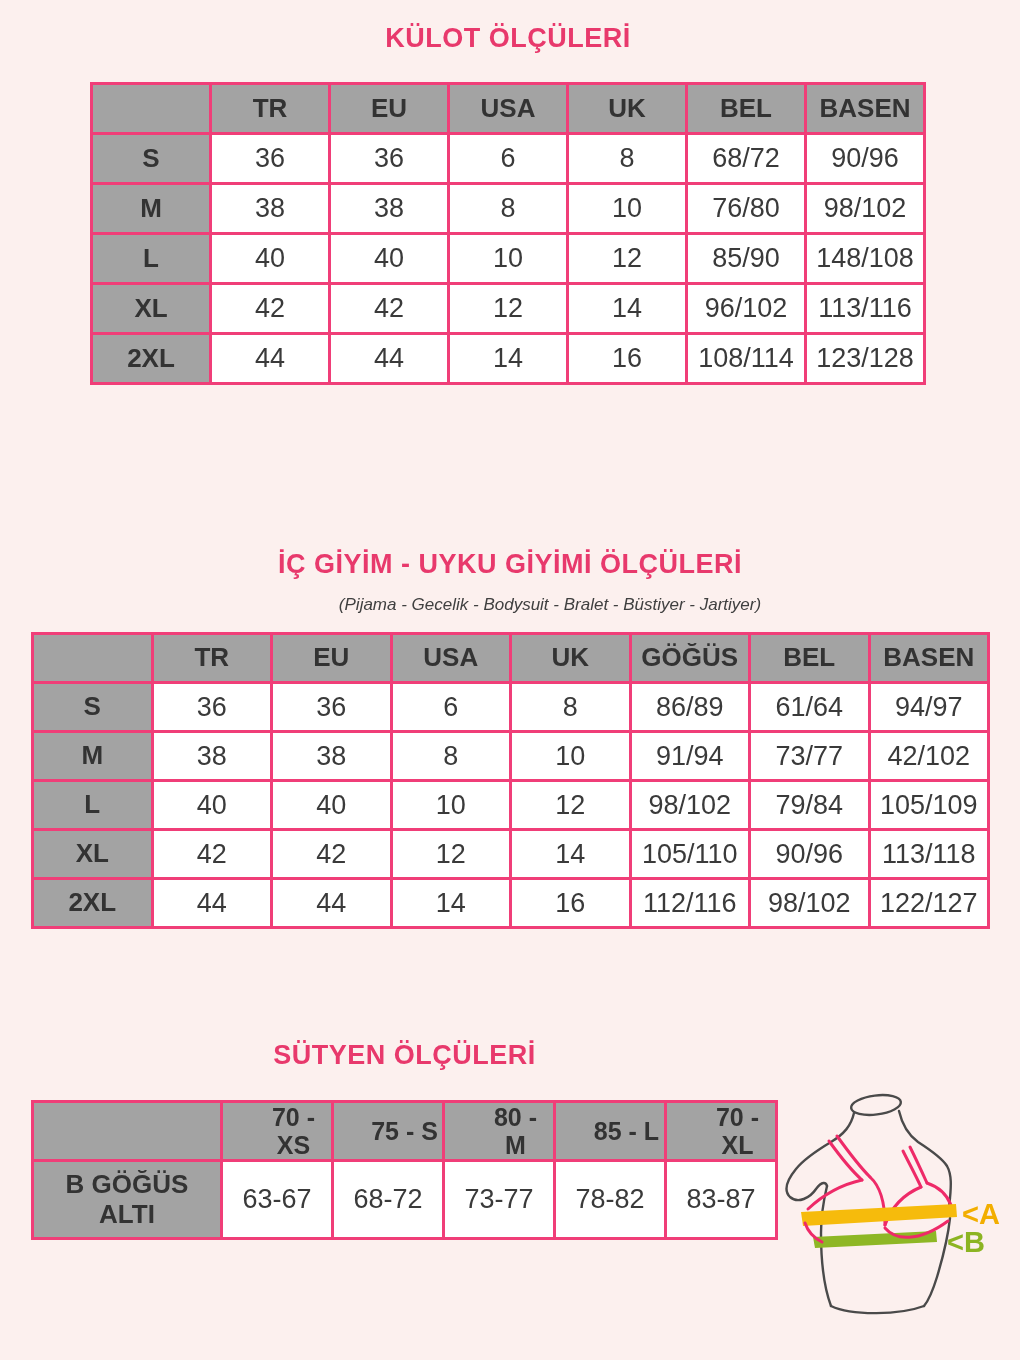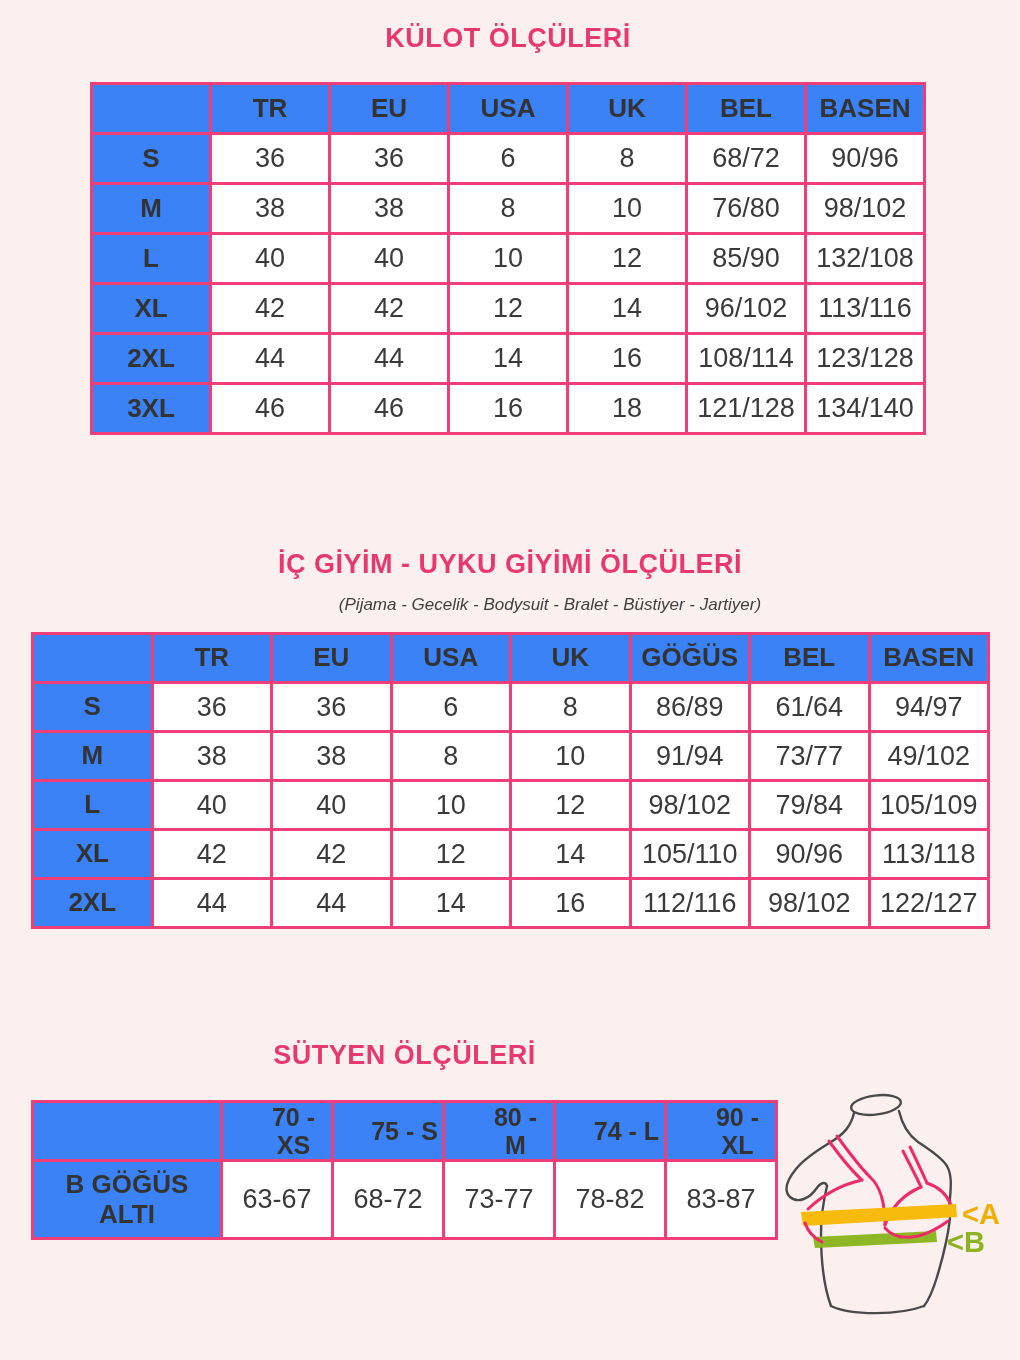--- a/index.html
+++ b/index.html
@@ -23,21 +23,21 @@
 
   table.size-table{
     position:absolute;border-collapse:collapse;table-layout:fixed;
     border-spacing:0;
   }
   .size-table th,.size-table td{
     border:3px solid #f03e78;text-align:center;vertical-align:middle;
     padding:0 3px;overflow:hidden;
   }
   .size-table th{
-    background:#3b82f6;font-weight:700;font-size:26px;color:#333;
+    background:#a3a3a3;font-weight:700;font-size:26px;color:#333;
     line-height:1.12;
   }
   .size-table td{
     background:#ffffff;font-weight:400;font-size:27px;color:#3a3a3a;
   }
 
   #table-0{left:90px;top:82px;width:836px;}
   #table-0 tr{height:50px;}
 
   #table-1{left:31px;top:632px;width:959px;}
@@ -87,48 +87,39 @@
         <td>76/80</td>
         <td>98/102</td>
       </tr>
       <tr>
         <th>L</th>
         <td>40</td>
         <td>40</td>
         <td>10</td>
         <td>12</td>
         <td>85/90</td>
-        <td>132/108</td>
+        <td>148/108</td>
       </tr>
       <tr>
         <th>XL</th>
         <td>42</td>
         <td>42</td>
         <td>12</td>
         <td>14</td>
         <td>96/102</td>
         <td>113/116</td>
       </tr>
       <tr>
         <th>2XL</th>
         <td>44</td>
         <td>44</td>
         <td>14</td>
         <td>16</td>
         <td>108/114</td>
         <td>123/128</td>
-      </tr>
-      <tr>
-        <th>3XL</th>
-        <td>46</td>
-        <td>46</td>
-        <td>16</td>
-        <td>18</td>
-        <td>121/128</td>
-        <td>134/140</td>
       </tr>
     </tbody>
   </table>
 
 <div class="page-title" id="title-ic">İÇ GİYİM - UYKU GİYİMİ ÖLÇÜLERİ</div>
 <div id="subtitle-ic">(Pijama - Gecelik - Bodysuit - Bralet - Büstiyer - Jartiyer)</div>
 <table class="size-table" id="table-1">
     <thead>
       <tr>
         <th></th>
@@ -153,21 +144,21 @@
         <td>94/97</td>
       </tr>
       <tr>
         <th>M</th>
         <td>38</td>
         <td>38</td>
         <td>8</td>
         <td>10</td>
         <td>91/94</td>
         <td>73/77</td>
-        <td>49/102</td>
+        <td>42/102</td>
       </tr>
       <tr>
         <th>L</th>
         <td>40</td>
         <td>40</td>
         <td>10</td>
         <td>12</td>
         <td>98/102</td>
         <td>79/84</td>
         <td>105/109</td>
@@ -196,22 +187,22 @@
   </table>
 
 <div class="page-title" id="title-sutyen">SÜTYEN ÖLÇÜLERİ</div>
 <table class="size-table" id="table-2">
     <thead>
       <tr>
         <th></th>
         <th>70 - XS</th>
         <th>75 - S</th>
         <th>80 - M</th>
-        <th>74 - L</th>
-        <th>90 - XL</th>
+        <th>85 - L</th>
+        <th>70 - XL</th>
       </tr>
     </thead>
     <tbody>
       <tr>
         <th>B GÖĞÜS ALTI</th>
         <td>63-67</td>
         <td>68-72</td>
         <td>73-77</td>
         <td>78-82</td>
         <td>83-87</td>

